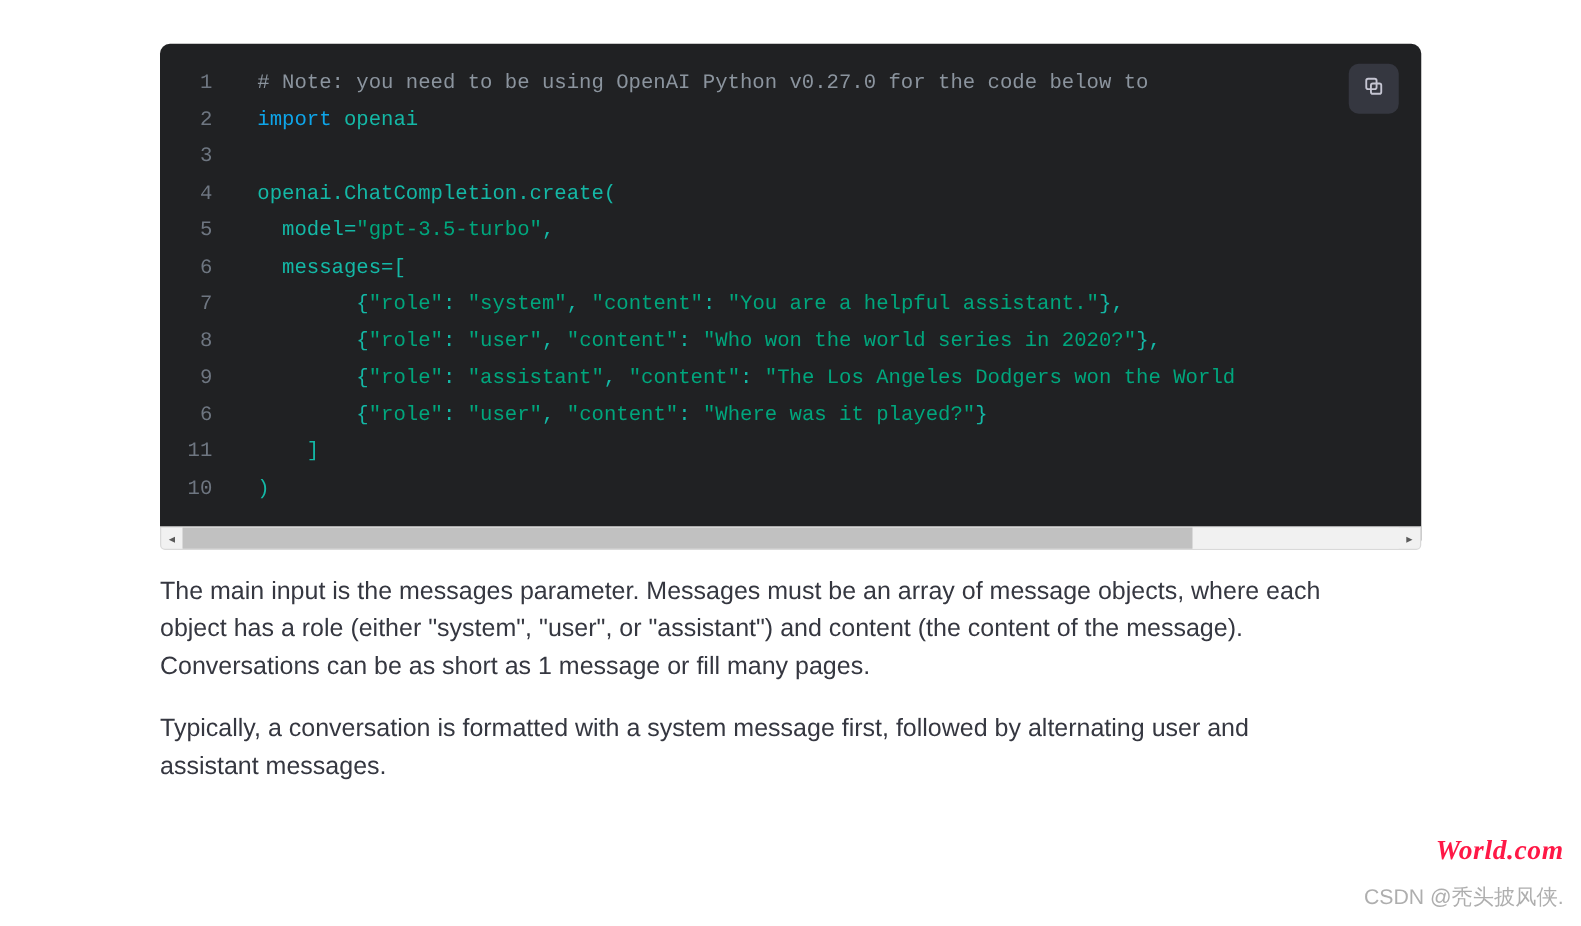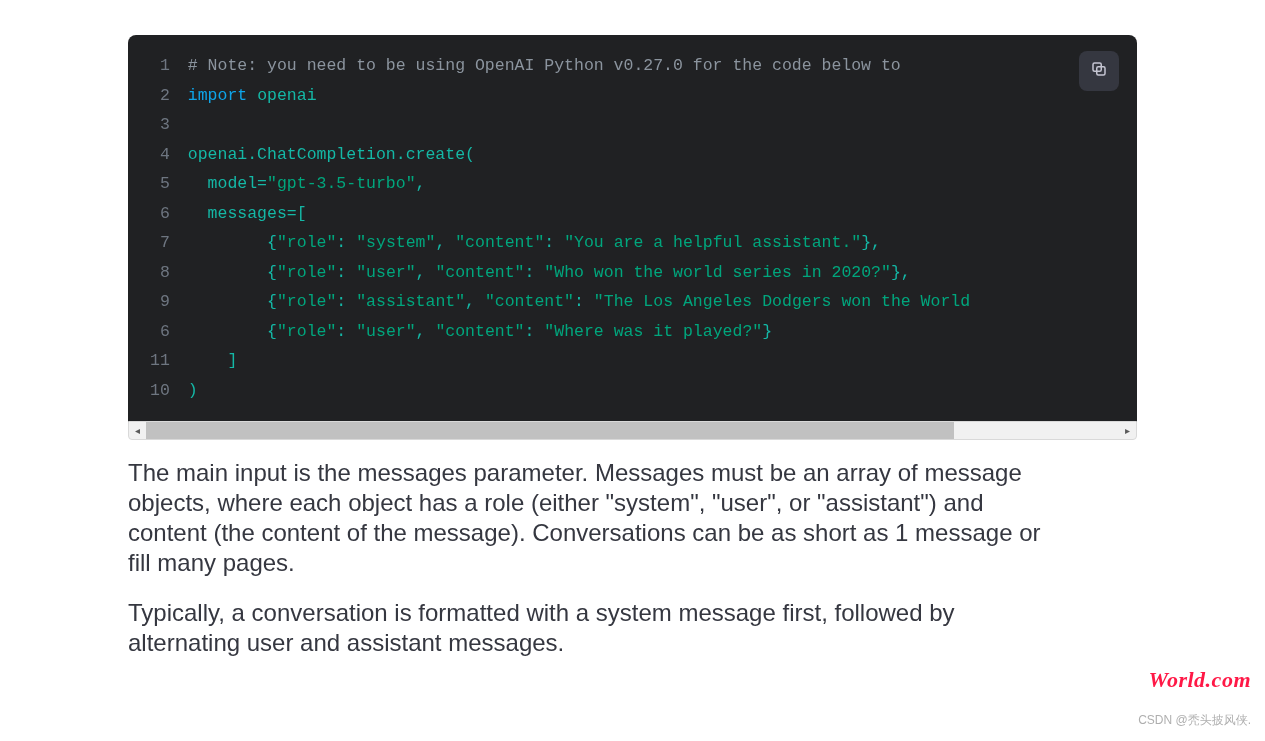--- a/index.html
+++ b/index.html
@@ -31,20 +31,21 @@
     text-align: right;
     color: #6e7681;
     font-family: "SFMono-Regular", Consolas, "Liberation Mono", Menlo, monospace;
     font-size: 16.5px;
     line-height: 29.5px;
     user-select: none;
   }
   .code-area {
     flex: 1 1 auto;
     overflow-x: hidden;
+    margin-left: 18px;
   }
   .code-lines {
     font-family: "SFMono-Regular", Consolas, "Liberation Mono", Menlo, monospace;
     font-size: 16.5px;
     line-height: 29.5px;
     color: #e6e6e6;
     white-space: pre;
     width: 1200px;
   }
   .c-comment { color: #8b949e; }
@@ -86,21 +87,21 @@
   }
   .hscroll .thumb {
     position: absolute;
     left: 0; top: 0;
     height: 100%;
     width: 83%;
     background: #c1c1c1;
   }
   .para {
     color: #353740;
-    font-size: 24px;
+    font-size: 20px;
     line-height: 30px;
     margin: 0 0 20px 0;
     max-width: 940px;
   }
   .watermark-right {
     position: absolute;
     right: 14px;
     bottom: 48px;
     color: #ff0033;
     font-family: "Times New Roman", serif;
@@ -108,21 +109,21 @@
     font-weight: 600;
     font-size: 22px;
     opacity: 0.9;
     letter-spacing: 0.5px;
   }
   .watermark-csdn {
     position: absolute;
     right: 14px;
     bottom: 12px;
     color: rgba(120,120,120,0.6);
-    font-size: 12px;
+    font-size: 17px;
   }
 </style>
 </head>
 <body>
 
 <div class="container">
 
   <div class="code-block">
     <div class="copy-btn">
       <span>

